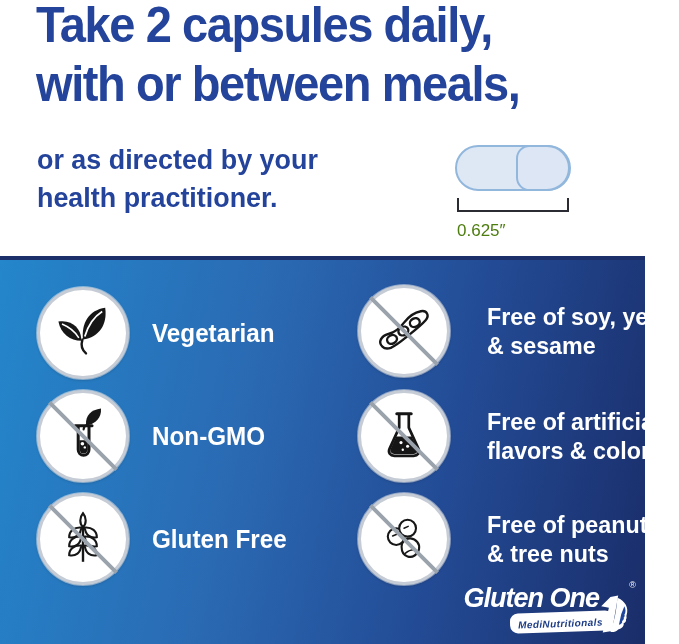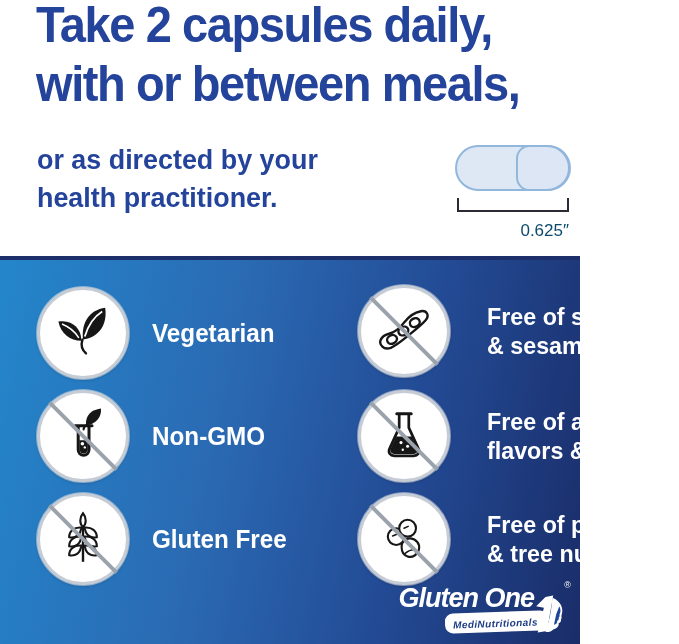--- a/index.html
+++ b/index.html
@@ -17,25 +17,25 @@
 
   .capsule-wrap{position:absolute; left:455px; top:145px; width:120px;}
   .capsule{position:relative; width:116px; height:46px; background:#dee8f5;
            border:2px solid #92b7dd; border-radius:24px; box-sizing:border-box;}
   .capsule-half{position:absolute; right:-1px; top:-2px; width:54px; height:46px;
                 border:2px solid #92b7dd; border-left:2px solid #92b7dd;
                 border-radius:14px 24px 24px 14px; background:#dce6f4; box-sizing:border-box;}
   .bracket{position:absolute; left:2px; top:53px; width:112px; height:14px;
            border-left:2px solid #2b2b33; border-right:2px solid #2b2b33; border-bottom:2px solid #2b2b33;
            box-sizing:border-box;}
-  .size-label{position:absolute; left:2px; top:76px; width:112px; text-align:right;
-              color:#0c4a6e; font-size:17px; font-weight:500;}
+  .size-label{position:absolute; left:2px; top:76px; width:112px; text-align:left;
+              color:#4d7c0f; font-size:17px; font-weight:500;}
 
   
-  .panel{position:absolute; left:0; top:256px; width:580px; height:388px;
+  .panel{position:absolute; left:0; top:256px; width:645px; height:388px;
          background:linear-gradient(102deg,#2486cb 0%,#2a6ab3 38%,#234b95 68%,#1a2d69 100%);
          border-top:4px solid #1d2f6a; box-sizing:border-box;}
 
   .badge{position:absolute; display:flex; align-items:center;}
   .badge-circle{position:relative; width:86px; height:86px; border-radius:50%;
                 background:#ffffff; border:3px solid #c6ccd5; flex:0 0 auto;
                 box-shadow:0 0 0 1px rgba(255,255,255,.45), 0 1px 3px rgba(0,0,0,.25);}
   .badge-circle svg.icon{position:absolute; left:13px; top:13px; width:60px; height:60px;}
   .badge-circle svg.slash{position:absolute; left:0; top:0; width:86px; height:86px;}
   .badge-label{color:#ffffff; font-weight:bold;}

